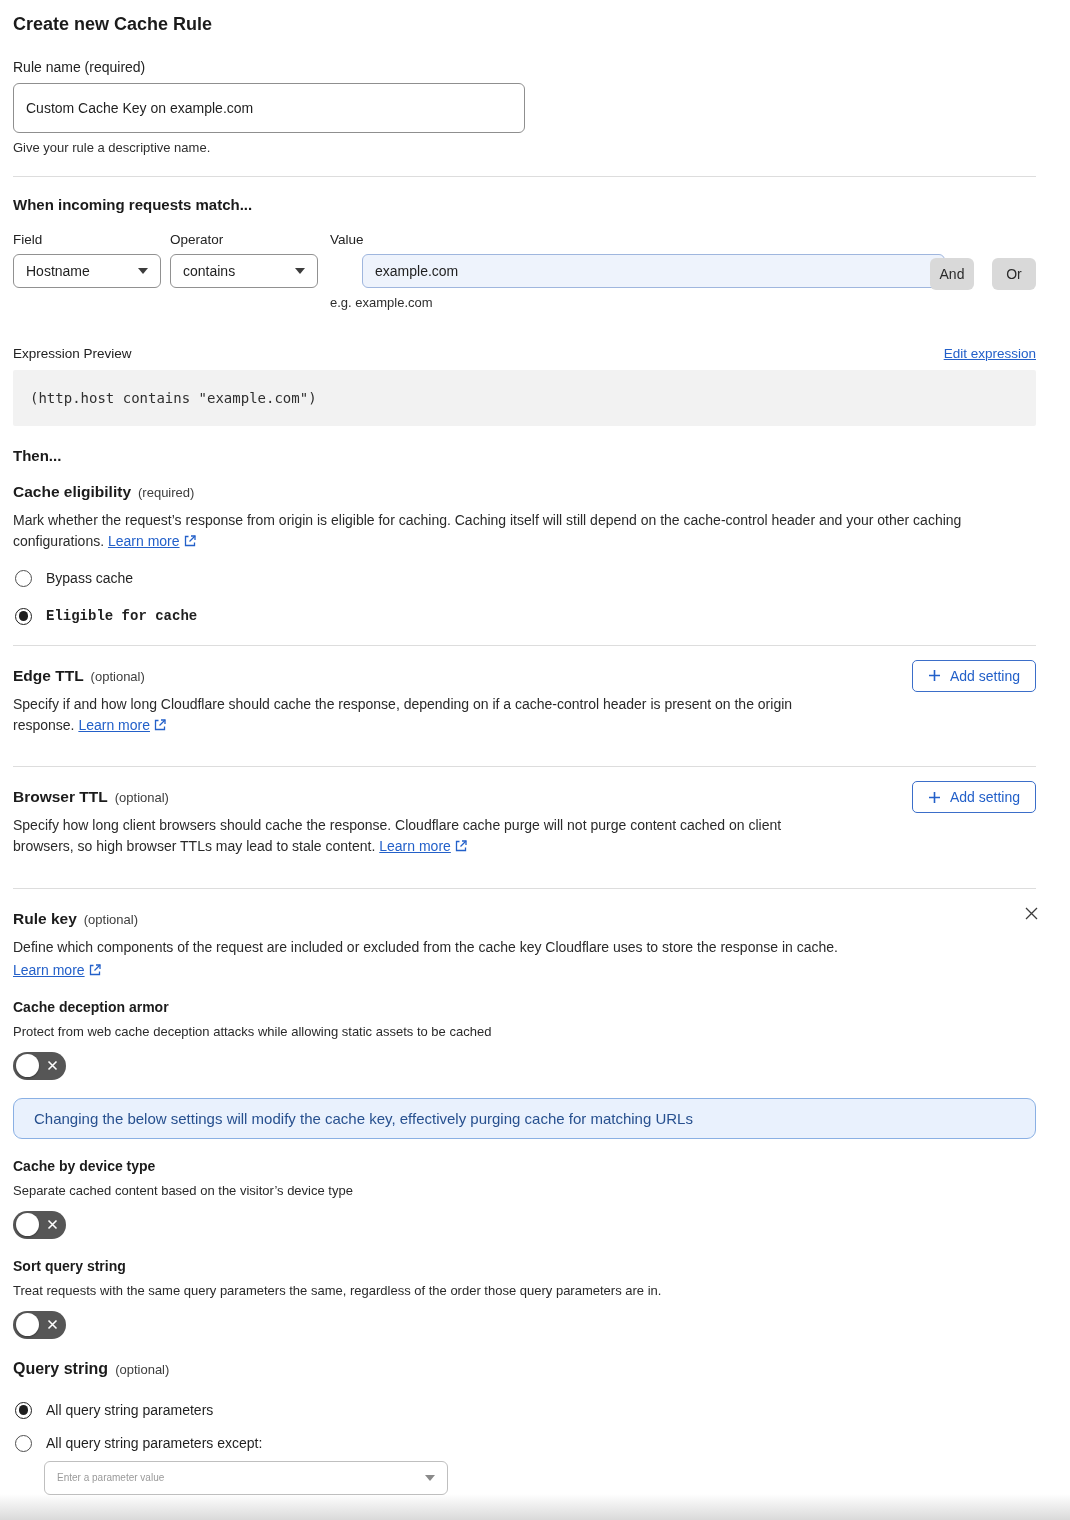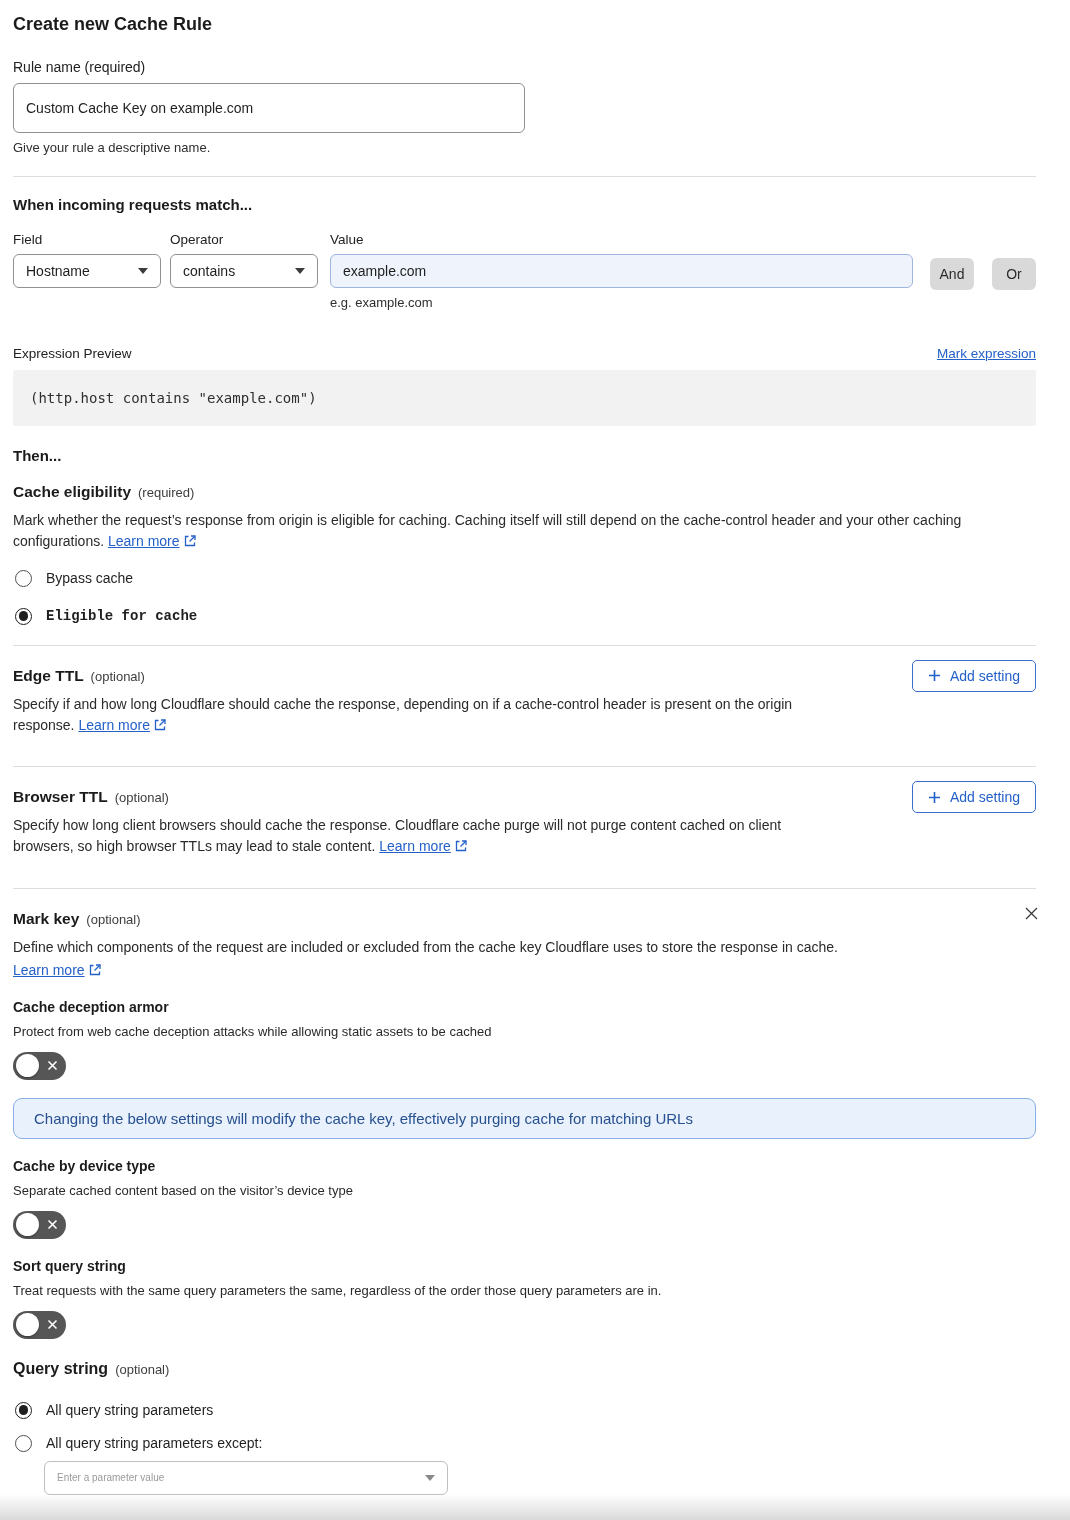--- a/index.html
+++ b/index.html
@@ -35,21 +35,21 @@
     padding:0 12px; font-size:14px; color:#1f1f1f; cursor:pointer; width:148px;
   }
   .caret { width:0; height:0; border-left:5px solid transparent; border-right:5px solid transparent; border-top:6px solid #3c3c3c; }
   .caret.gray { border-top-color:#8a8a8a; }
   .field-col { width:148px; }
   .operator-col { width:148px; margin-left:9px; }
   .value-col { flex:1; margin-left:12px; }
   .value-input {
     height:34px; width:100%; border:1px solid #9fb6de; background:#eef3fc;
     border-radius:6px; padding:8px 12px; font-size:14px; color:#1f1f1f;
-    font-family:"Liberation Sans", sans-serif; outline:none;
+    font-family:"Liberation Sans", sans-serif; outline:none;margin-left:32px;
   }
   .andor {
     height:32px; width:44px; margin-top:26px; border:none; border-radius:6px;
     background:#d9d9d9; color:#2b2b2b; font-size:14px; cursor:pointer;
     font-family:"Liberation Sans", sans-serif;
   }
   .andor.and { margin-left:17px; }
   .andor.or  { margin-left:18px; }
 
   .expr-row { display:flex; justify-content:space-between; align-items:flex-end; margin-top:36px; }
@@ -171,21 +171,21 @@
       <div class="col-label">Value</div>
       <input class="value-input" value="example.com" style="">
       <div class="helper">e.g. example.com</div>
     </div>
     <button class="andor and">And</button>
     <button class="andor or">Or</button>
   </div>
 
   <div class="expr-row">
     <span class="expr-label">Expression Preview</span>
-    <a class="link">Mark expression</a>
+    <a class="link">Edit expression</a>
   </div>
   <div class="code-block">(http.host contains "example.com")</div>
 
   <h2 class="then-heading">Then...</h2>
 
   <div class="setting-section" style="padding-top:19px;">
     <div class="sec-title">
       <span class="t-big">Cache eligibility</span>
       <span class="qual">(required)</span>
     </div>
@@ -247,21 +247,21 @@
             <path d="M7 1h4v4"></path>
             <path d="M11 1L5.5 6.5"></path>
           </svg></a>
     </p>
   </div>
 
   <hr class="divider after-sec">
 
   <div class="cachekey-head">
     <div class="sec-title">
-      <span class="t-big">Mark key</span>
+      <span class="t-big">Rule key</span>
       <span class="qual">(optional)</span>
     </div>
     <button class="close-btn">
       <svg viewBox="0 0 15 15" fill="none">
           <path d="M2 2l11 11M13 2L2 13"></path>
         </svg>
     </button>
     <p class="desc tight">Define which components of the request are included or excluded from the cache key Cloudflare uses to store the response in cache.</p>
     <div class="learn-line">
       <a class="learn"><span>Learn more</span><svg class="ext-icon" viewBox="0 0 12 12" fill="none" stroke="#2360c9" stroke-width="1.3">

